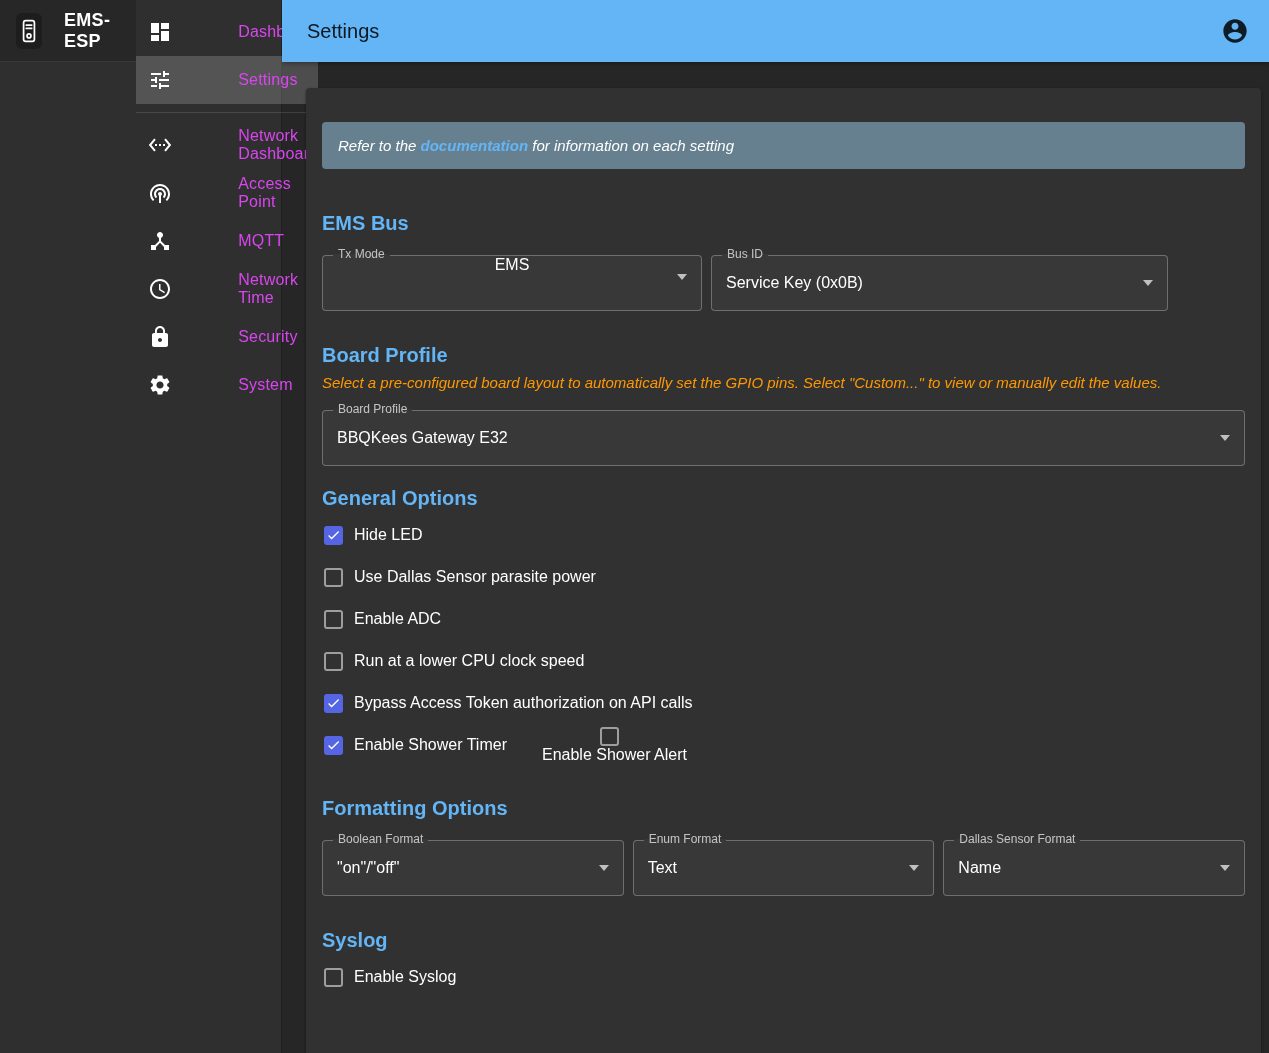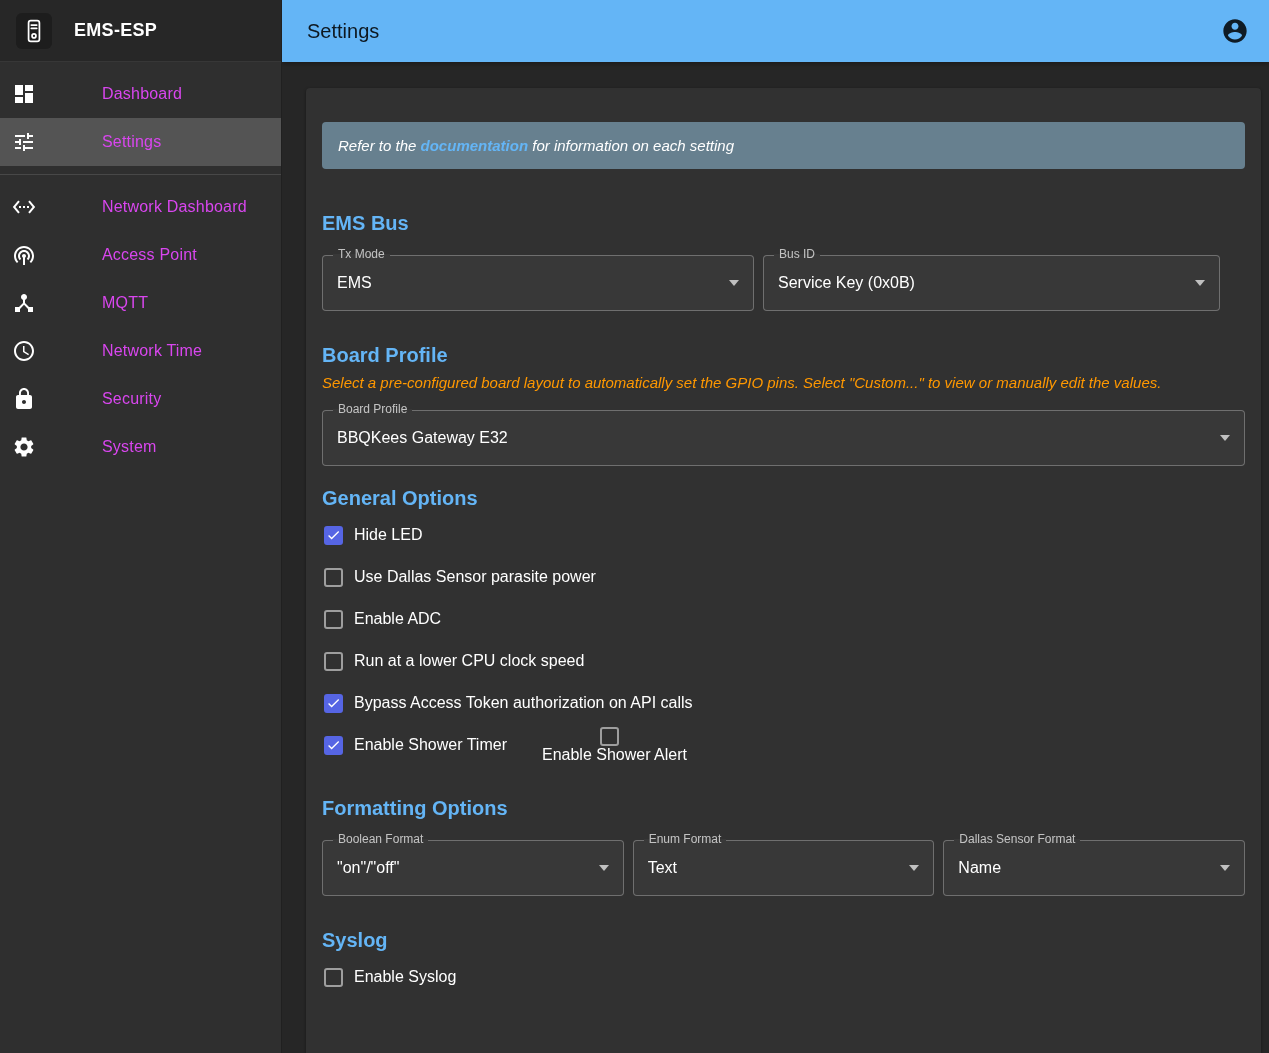--- a/index.html
+++ b/index.html
@@ -1,20 +1,20 @@
 <!DOCTYPE html>
 <html><head>
 <meta charset="utf-8">
 <style>
   * { margin:0; padding:0; box-sizing:border-box; }
   html,body { width:1269px; height:1053px; background:#262626; font-family:"Liberation Sans",sans-serif; overflow:hidden; }
   .layout { display:flex; height:100%; }
 
   
-  .sidebar { width:282px; flex:0 0 282px; background:#2f2f2f; display:flex; flex-direction:column; border-right:1px solid rgba(0,0,0,0.3); }
+  .sidebar { width:282px; flex:0 0 282px; background:#2f2f2f; display:flex; border-right:1px solid rgba(0,0,0,0.3); }
   .sidebar-header { height:62px; flex:0 0 62px; background:#272727; display:flex; align-items:center; padding:0 16px; border-bottom:1px solid rgba(255,255,255,0.08); }
   .logo-box { width:36px; height:36px; background:#1d1d1d; border-radius:6px; display:flex; align-items:center; justify-content:center; }
   .logo-box svg { width:26px; height:26px; }
   .app-title { color:#ffffff; font-weight:700; font-size:18px; margin-left:22px; letter-spacing:0.3px; }
   .menu { padding-top:8px; }
   .menu-item { height:48px; display:flex; align-items:center; padding-left:12px; color:#d946ef; cursor:pointer;gap:38px; }
   .menu-item.selected { background:rgba(255,255,255,0.18); }
   .menu-icon { width:24px; height:24px; flex:0 0 24px; margin-right:28px; display:flex; align-items:center; justify-content:center; }
   .menu-icon svg { width:24px; height:24px; fill:#ffffff; }
   .menu-label { font-size:16px; letter-spacing:0.2px; }
@@ -40,21 +40,21 @@
   
   .section-title { color:#64b5f6; font-size:20px; font-weight:700; margin-top:34px; line-height:24px; }
   .section-title.first { margin-top:42px; }
   .hint { margin-top:6px; color:#ff9800; font-style:italic; font-size:15px; line-height:19px; }
 
   .field-row { display:flex; gap:9px; margin-top:20px; }
   .field { position:relative; height:56px; background:#383838; border:1px solid rgba(255,255,255,0.28); border-radius:4px; display:flex; align-items:center; padding:0 14px; cursor:pointer; }
   .field-label { position:absolute; top:-9px; left:10px; font-size:12px; color:rgba(255,255,255,0.7); background:linear-gradient(#313131 52%, #383838 52%); padding:0 5px; line-height:14px; font-style:normal; }
   .field-value { color:#ffffff; font-size:16px; white-space:nowrap; }
   .caret { margin-left:auto; width:0; height:0; border-left:5px solid transparent; border-right:5px solid transparent; border-top:6px solid #c0c0c0; }
-  .w-txmode { width:432px; }
+  .w-txmode { width:380px;flex-direction:column; }
   .w-busid { width:457px; }
   .w-full  { width:923px; }
   .w-third { flex:1; }
 
   
   .check-list { margin-top:4px; }
   .check-row { height:42px; display:flex; align-items:center; }
   .check-item { display:flex; align-items:center; cursor:pointer; }
   .check-item + .check-item { margin-left:24px;flex-direction:column; }
   .checkbox { width:19px; height:19px; border:2px solid #9e9e9e; border-radius:3px; margin-left:2px; display:flex; align-items:center; justify-content:center; flex:0 0 19px; }

